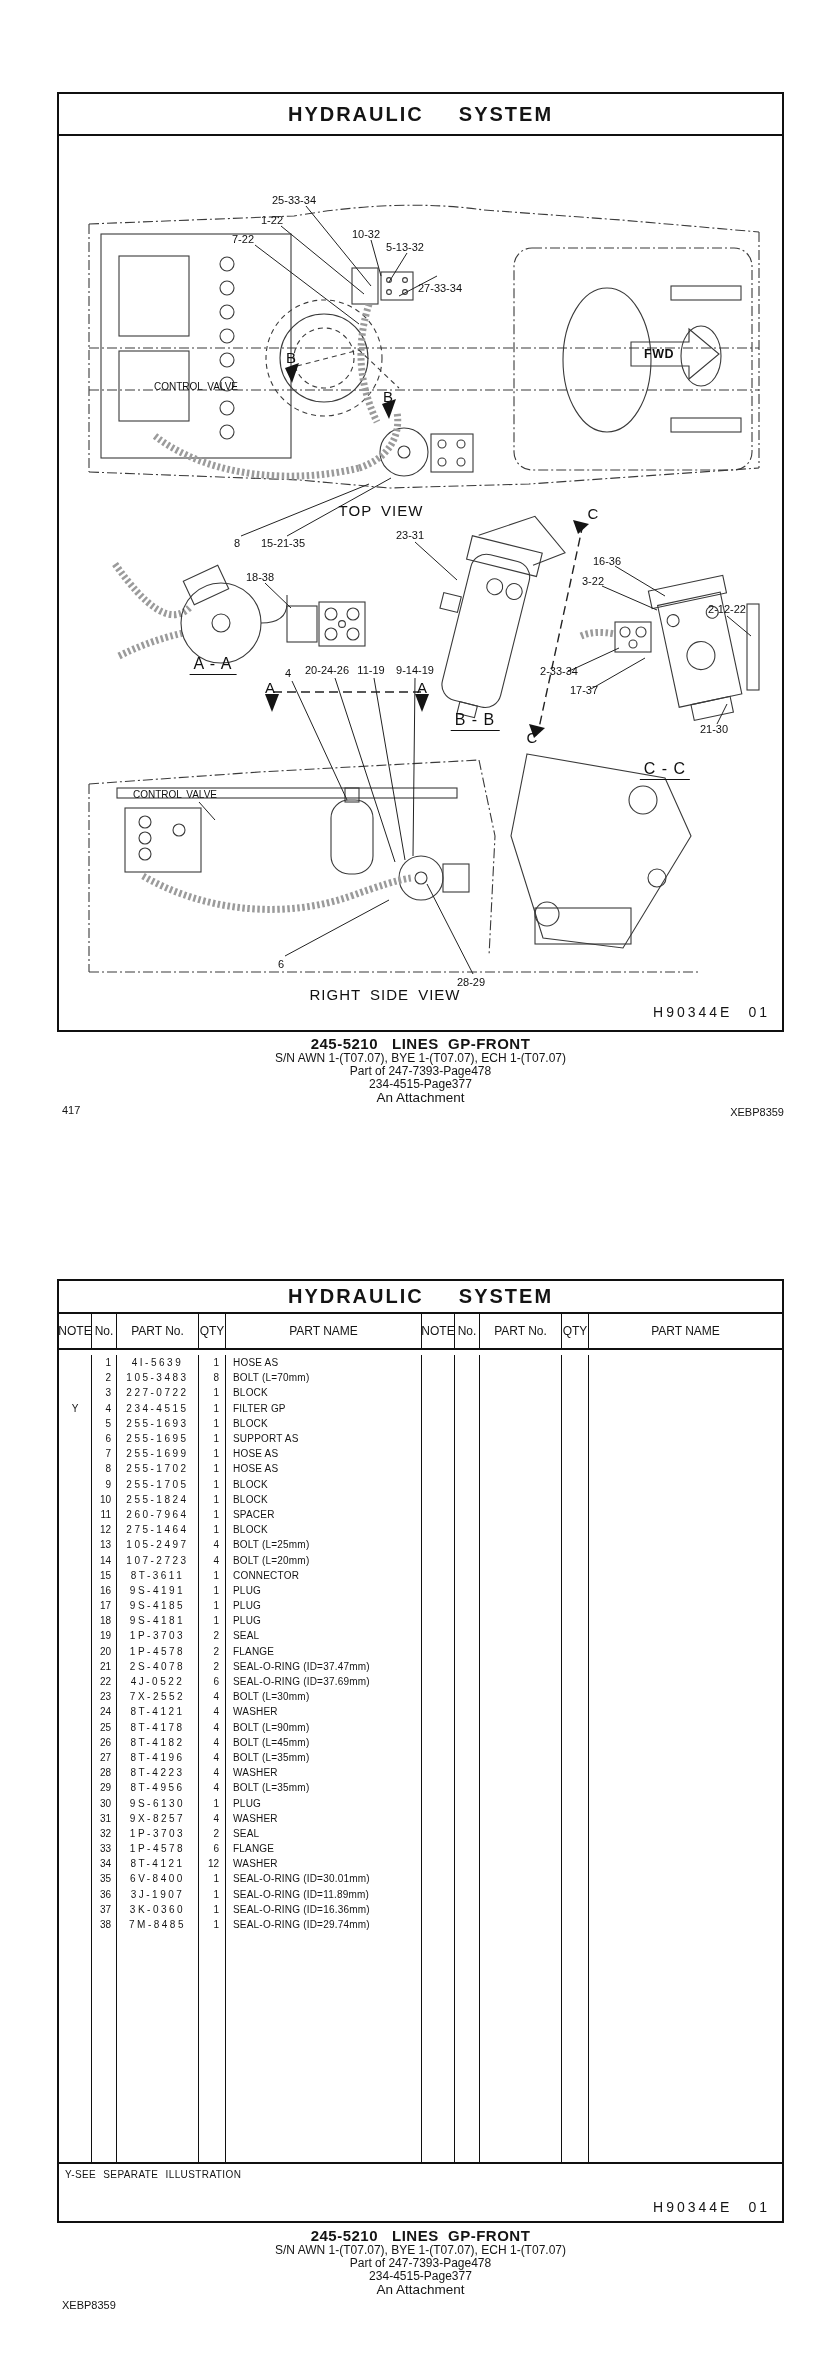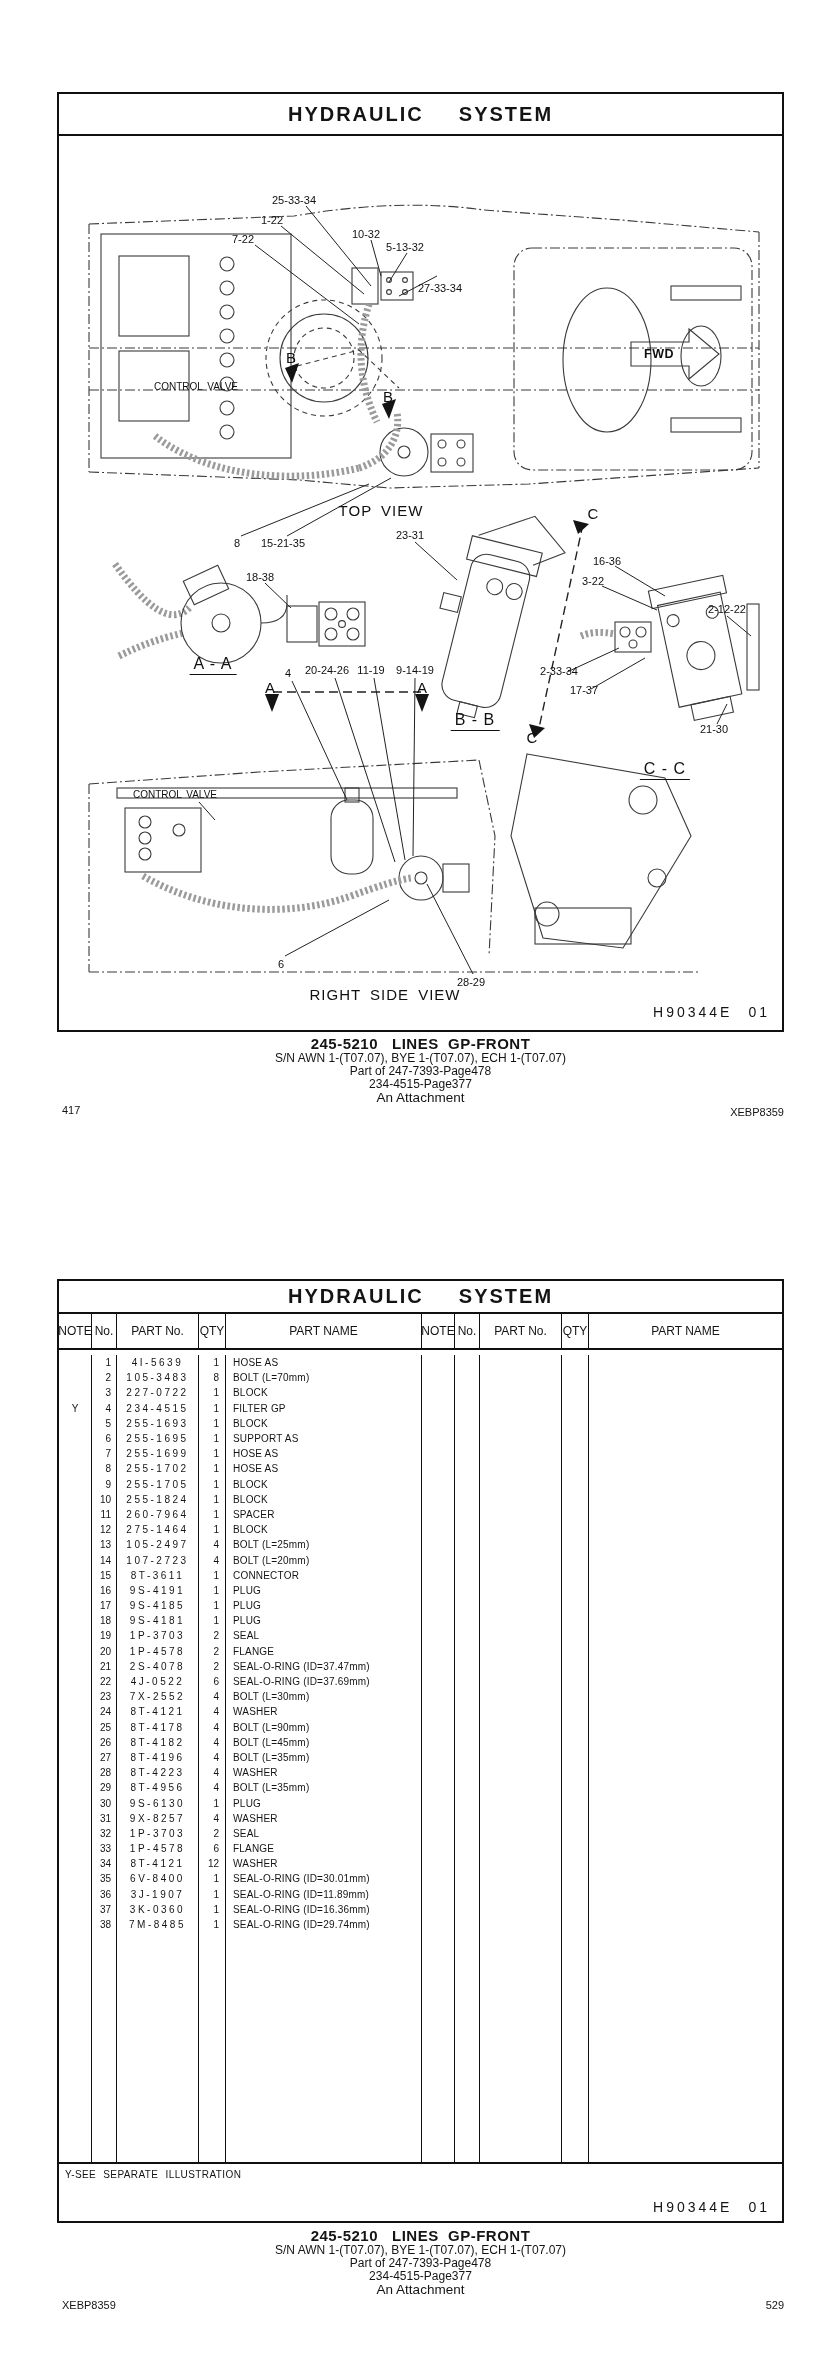--- a/index.html
+++ b/index.html
@@ -796,15 +796,14 @@
   </div>
 
   <div class="pfooter" id="page2-footer">
     <div class="f-title">245-5210   LINES  GP-FRONT</div>
     <div class="f-sn">S/N AWN 1-(T07.07), BYE 1-(T07.07), ECH 1-(T07.07)</div>
     <div class="f-sub">Part of 247-7393-Page478</div>
     <div class="f-sub">234-4515-Page377</div>
     <div class="f-att">An Attachment</div>
   </div>
   <div class="corner" id="p2-code">XEBP8359</div>
-  <div class="corner" id="p2-num">529</div>
 
 </div>
 
 </body></html>

